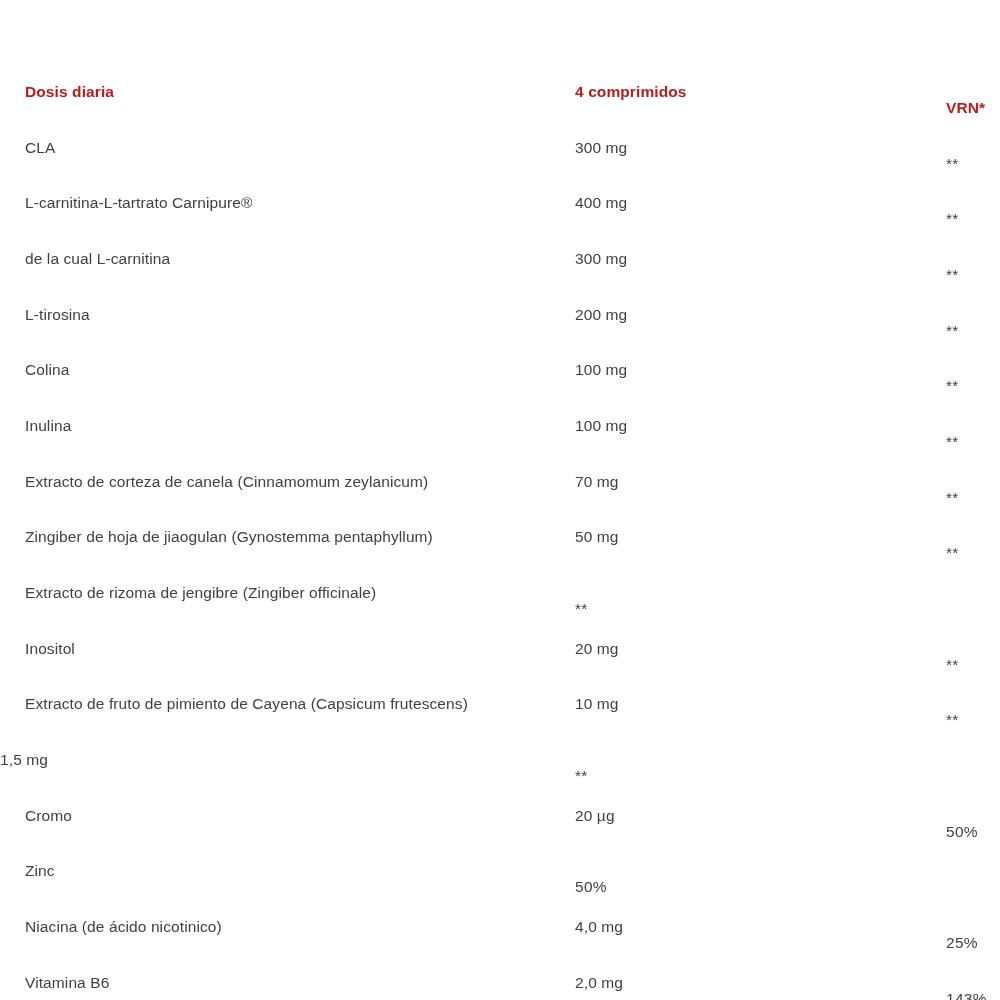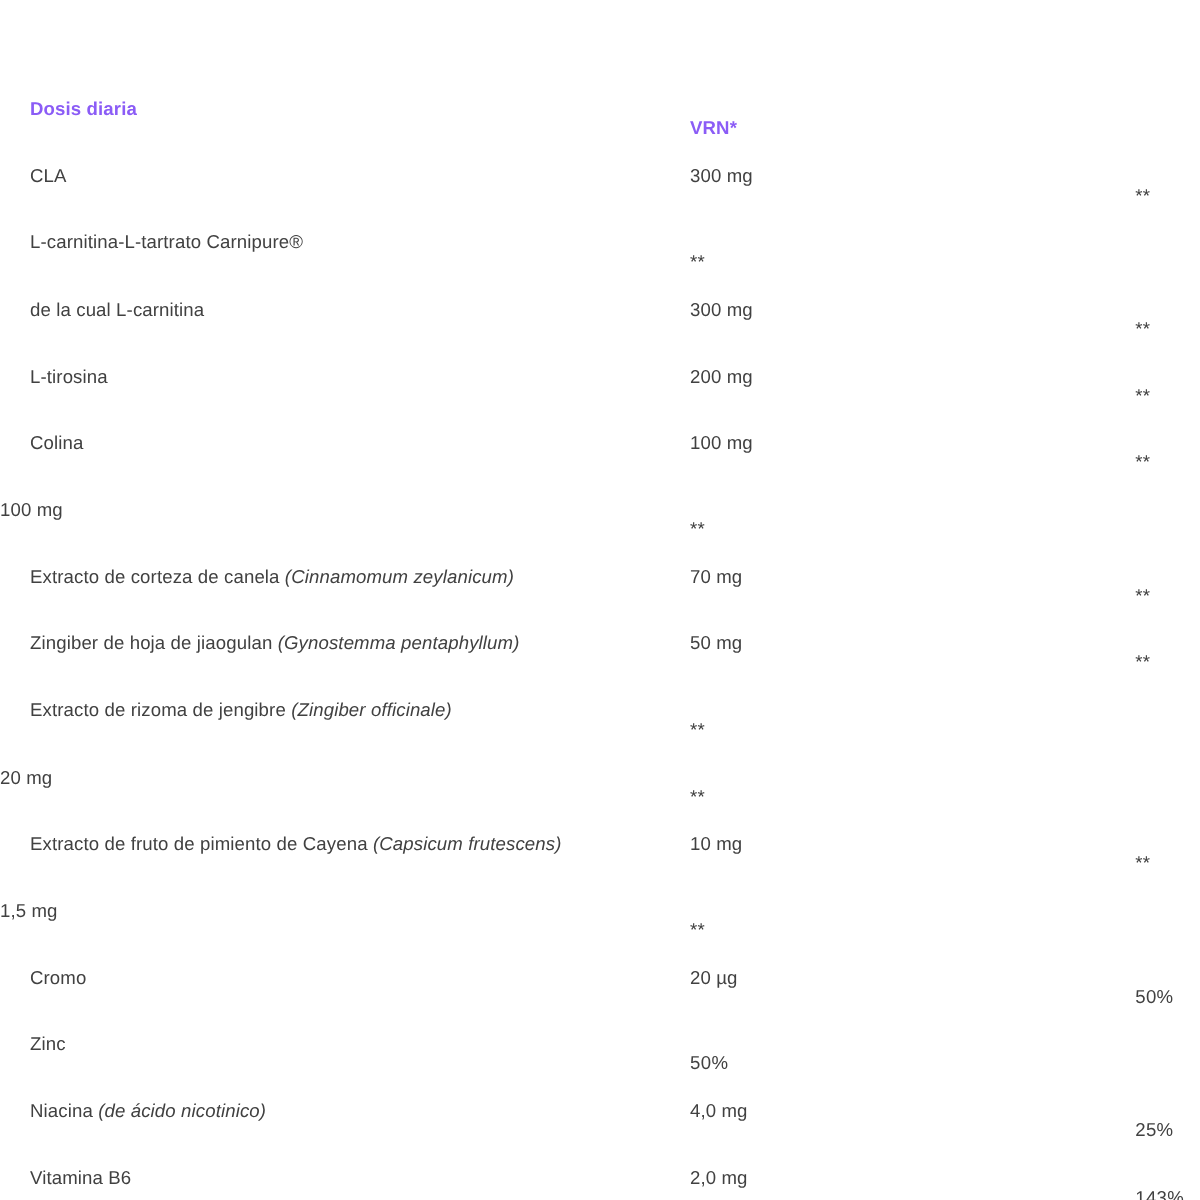--- a/index.html
+++ b/index.html
@@ -31,49 +31,50 @@
   }
   .trow .c2 {
     white-space: nowrap;
   }
   .trow .c3 {
     white-space: nowrap;
     margin-top: 32px;
   }
   .header-row {
     font-weight: bold;
-    color: #8b5cf6;
+    color: #b91c1c;
   }
   .latin {
-    font-style: italic;
   }
   .latin:empty {
     display: none;
   }
   .vrn-cell {
     letter-spacing: 0.3px;
   }
 </style>
 </head>
 <body>
 
 <div class="table-wrap">
   <div class="trow header-row">
     <div class="c1">Dosis diaria</div>
+    <div class="c2">4 comprimidos</div>
     <div class="c3">VRN*</div>
   </div>
   <div id="rows-container">
   <div class="trow">
     <div class="c1"><span class="plain">CLA</span> </div>
     <div class="c2">300 mg</div>
     <div class="c3 vrn-cell">**</div>
   </div>
 
   <div class="trow">
     <div class="c1"><span class="plain">L-carnitina-L-tartrato Carnipure®</span> </div>
+    <div class="c2">400 mg</div>
     <div class="c3 vrn-cell">**</div>
   </div>
 
   <div class="trow">
     <div class="c1"><span class="plain">de la cual L-carnitina</span> </div>
     <div class="c2">300 mg</div>
     <div class="c3 vrn-cell">**</div>
   </div>
 
   <div class="trow">
@@ -82,20 +83,21 @@
     <div class="c3 vrn-cell">**</div>
   </div>
 
   <div class="trow">
     <div class="c1"><span class="plain">Colina</span> </div>
     <div class="c2">100 mg</div>
     <div class="c3 vrn-cell">**</div>
   </div>
 
   <div class="trow">
+    <div class="c1"><span class="plain">Inulina</span> </div>
     <div class="c2">100 mg</div>
     <div class="c3 vrn-cell">**</div>
   </div>
 
   <div class="trow">
     <div class="c1"><span class="plain">Extracto de corteza de canela</span> <span class="latin">(Cinnamomum zeylanicum)</span></div>
     <div class="c2">70 mg</div>
     <div class="c3 vrn-cell">**</div>
   </div>
 
@@ -104,20 +106,21 @@
     <div class="c2">50 mg</div>
     <div class="c3 vrn-cell">**</div>
   </div>
 
   <div class="trow">
     <div class="c1"><span class="plain">Extracto de rizoma de jengibre</span> <span class="latin">(Zingiber officinale)</span></div>
     <div class="c3 vrn-cell">**</div>
   </div>
 
   <div class="trow">
+    <div class="c1"><span class="plain">Inositol</span> </div>
     <div class="c2">20 mg</div>
     <div class="c3 vrn-cell">**</div>
   </div>
 
   <div class="trow">
     <div class="c1"><span class="plain">Extracto de fruto de pimiento de Cayena</span> <span class="latin">(Capsicum frutescens)</span></div>
     <div class="c2">10 mg</div>
     <div class="c3 vrn-cell">**</div>
   </div>
 

